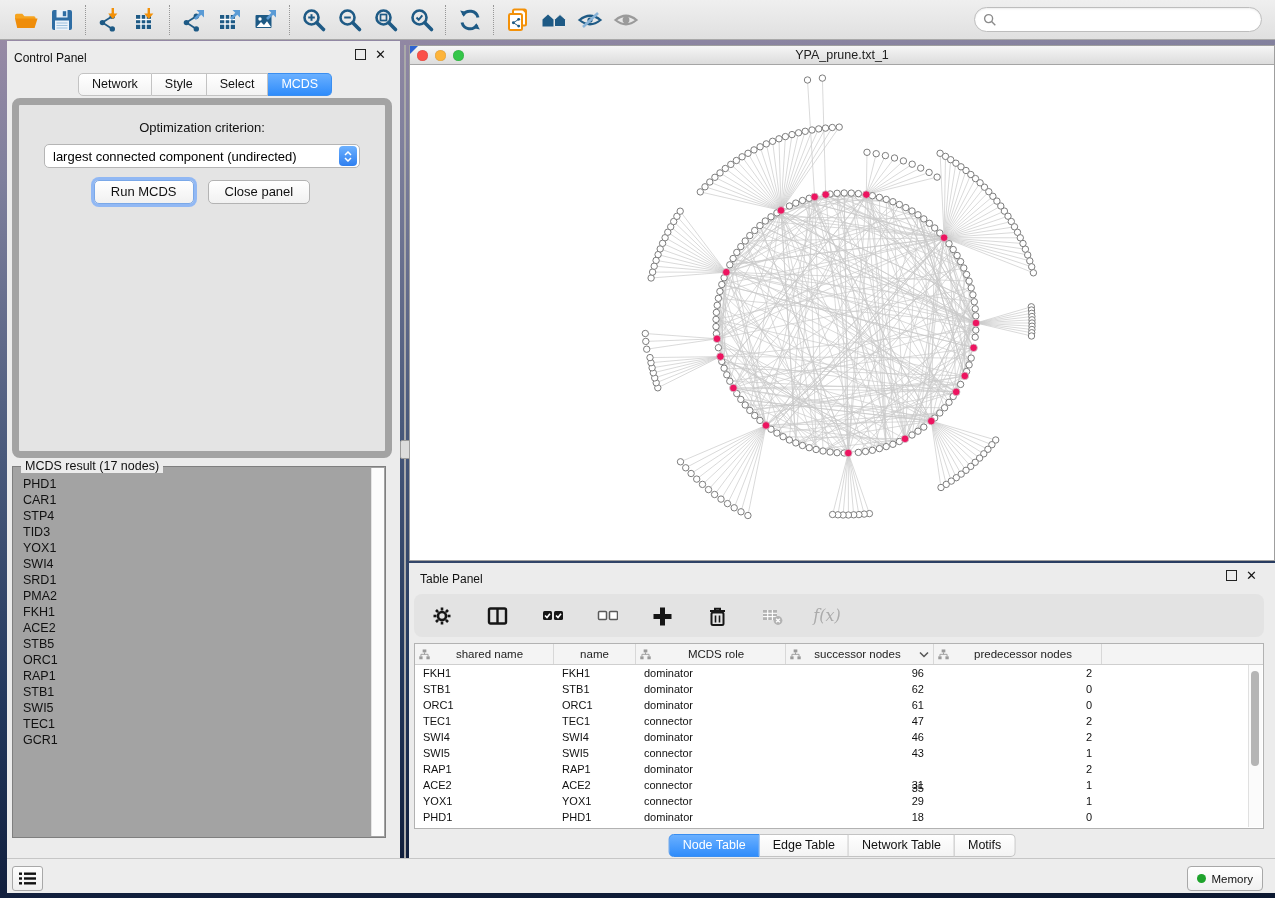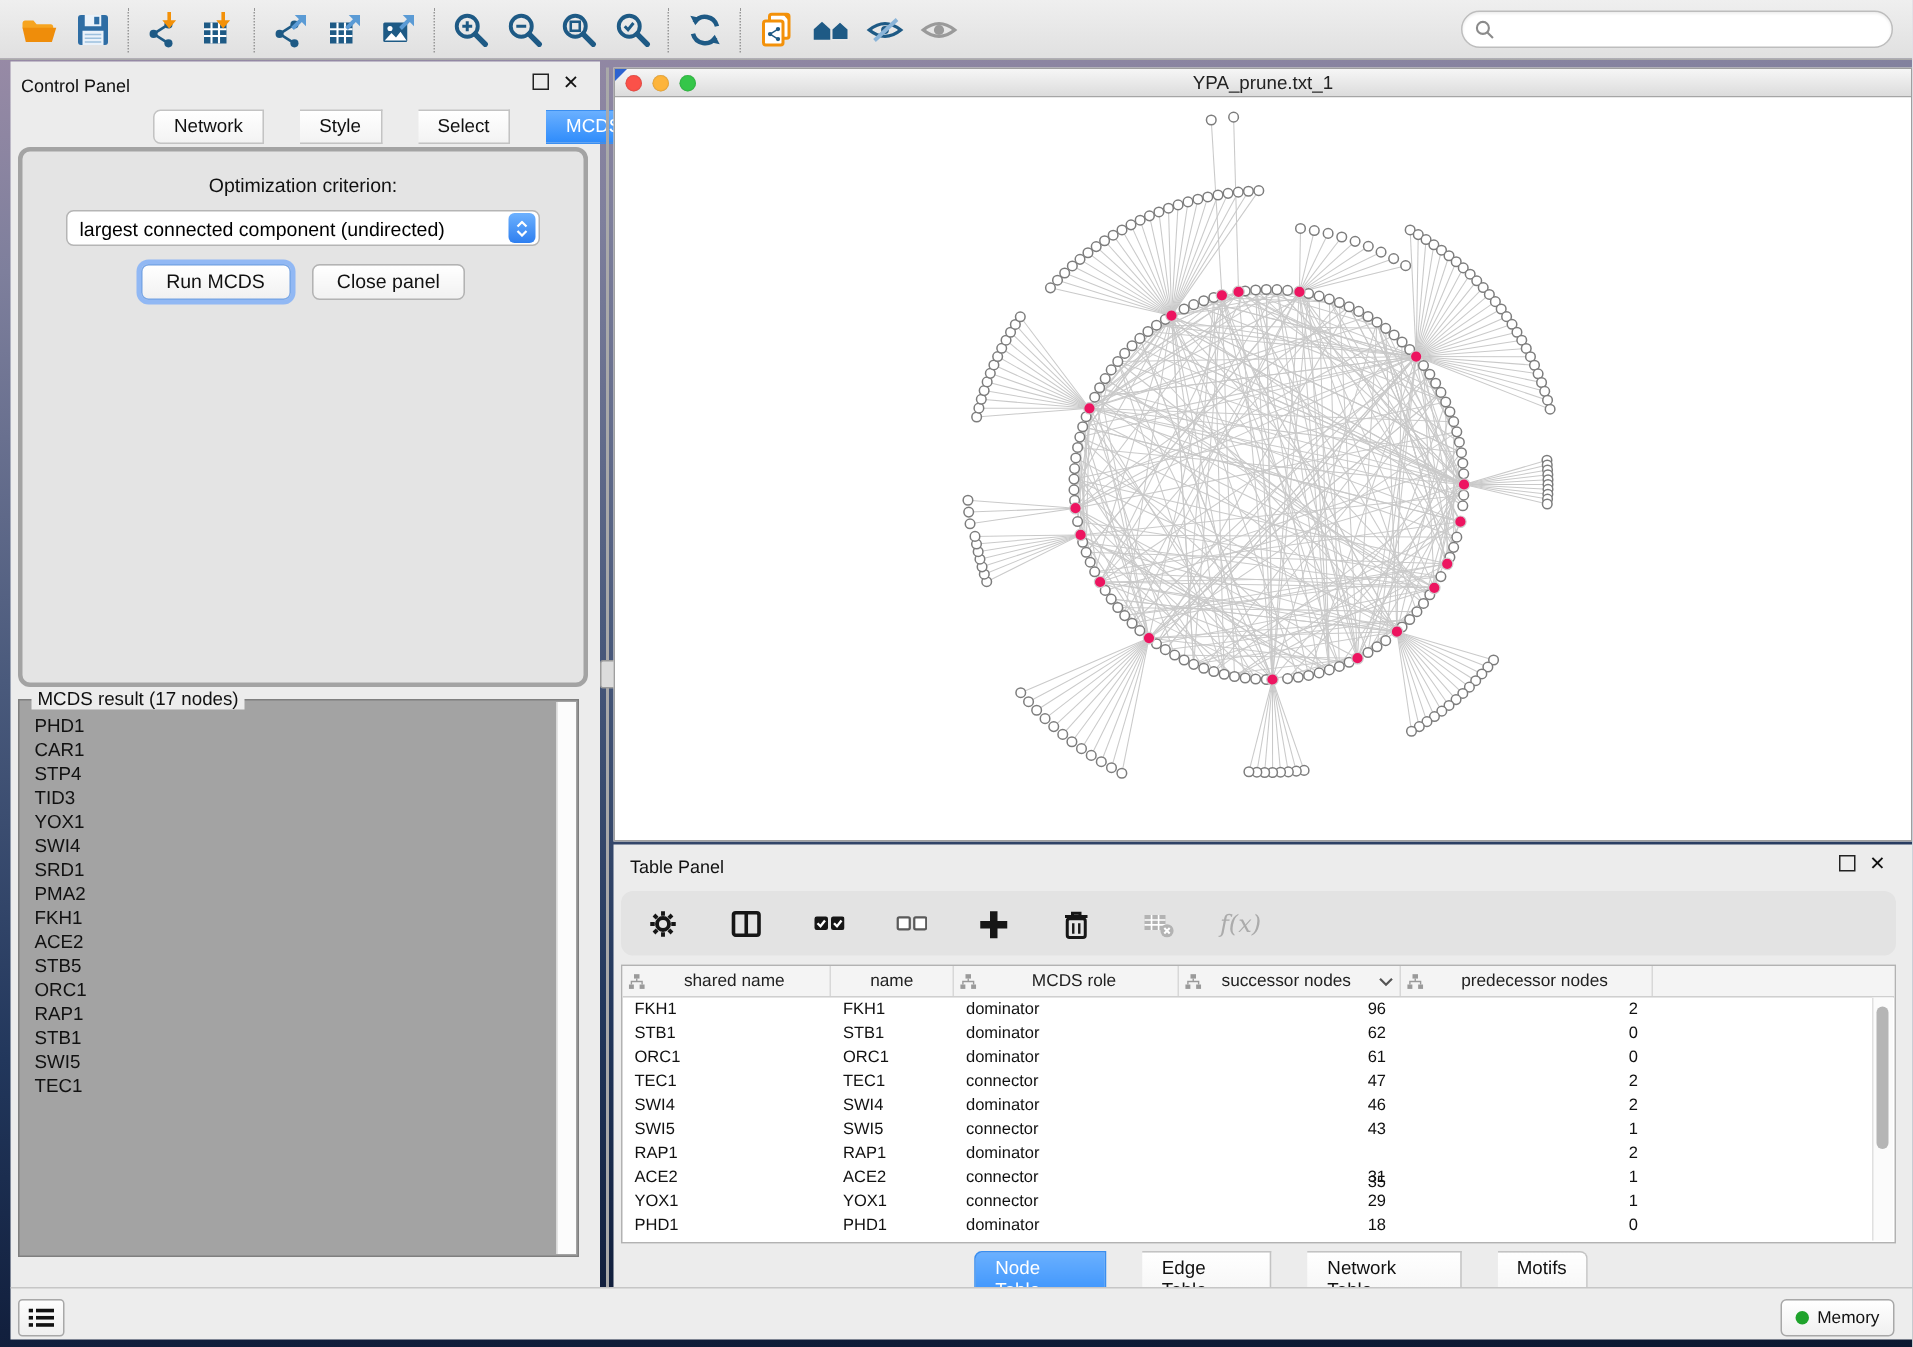--- a/index.html
+++ b/index.html
@@ -19,25 +19,25 @@
   #search-input{border:none;outline:none;background:transparent;font-size:12px;width:230px;margin-left:5px;}
 
   
   #control-panel{left:7px;top:41px;width:393px;height:817px;background:#ececec;}
   .panel-title{font-size:12px;color:#111;}
   .panel-btns{display:flex;gap:9px;align-items:center;}
   .float-ic{width:9px;height:9px;border:1.6px solid #222;background:transparent;}
   .close-ic{font-size:13px;font-weight:700;color:#111;line-height:9px;}
   .seg-tabs{display:flex;}
   .seg{background:linear-gradient(#ffffff,#f3f3f3);border:1px solid #c3c3c3;border-left-width:0;
-    font-size:12.5px;color:#111;padding:3px 13px;line-height:15px;margin-left:24px;}
+    font-size:12.5px;color:#111;padding:3px 13px;line-height:15px;}
   .seg:first-child{border-left-width:1px;border-radius:5px 0 0 5px;}
   .seg:last-child{border-radius:0 5px 5px 0;}
   .seg.sel{background:linear-gradient(#6ab0ff,#2f8cfb);border-color:#3a8ef0;color:#fff;}
-  #cp-inner{left:5px;top:57px;width:380px;height:360px;background:#e4e4e4;border:3px solid #a3a3a3;
+  #cp-inner{left:5px;top:57px;width:380px;height:360px;background:#e4e4e4;border:7px solid #a3a3a3;
     border-radius:8px;box-sizing:border-box;text-align:center;}
   #opt-label{margin-top:15px;font-size:13px;color:#111;}
   #criterion{margin:9px auto 0;width:316px;height:24px;background:#fff;border:1px solid #b5b5b5;border-radius:5px;
     display:flex;align-items:center;font-size:13px;padding-left:8px;box-sizing:border-box;text-align:left;}
   #criterion .stepper{margin-left:auto;margin-right:2px;width:18px;height:20px;border-radius:4px;
     background:linear-gradient(#6db1fe,#2e7ff0);display:flex;flex-direction:column;align-items:center;justify-content:center;gap:1px;}
   .btn-row{margin-top:12px;display:flex;justify-content:center;gap:14px;}
   .mac-btn{background:linear-gradient(#ffffff,#f1f1f1);border:1px solid #b3b3b3;border-radius:5px;
     font-size:13px;color:#111;padding:3px 16px;line-height:16px;}
   .mac-btn.focus{box-shadow:0 0 0 3px rgba(90,155,255,.6);border-color:#7aa8e8;}
@@ -313,20 +313,21 @@
           <div>SRD1</div>
           <div>PMA2</div>
           <div>FKH1</div>
           <div>ACE2</div>
           <div>STB5</div>
           <div>ORC1</div>
           <div>RAP1</div>
           <div>STB1</div>
           <div>SWI5</div>
           <div>TEC1</div>
+          <div>GCR1</div>
         </div>
       <div id="mcds-scroll"></div>
     </div>
   </div>
 
   <div id="splitter" class="abs"></div>
   <div id="splitter-grip" class="abs"></div>
 
   <div id="net-window" class="abs">
     <div id="net-titlebar">

